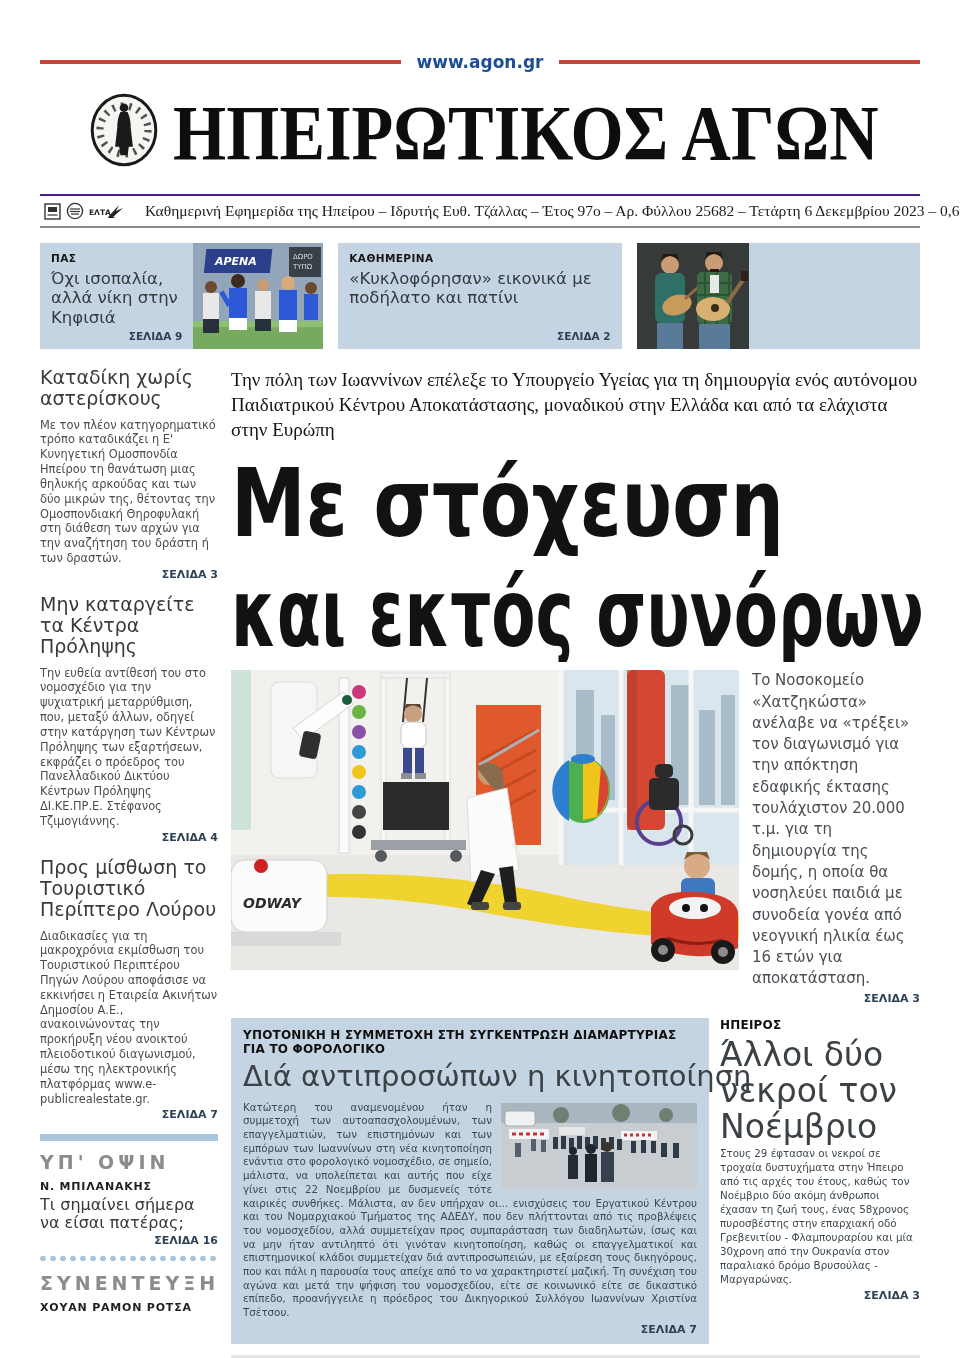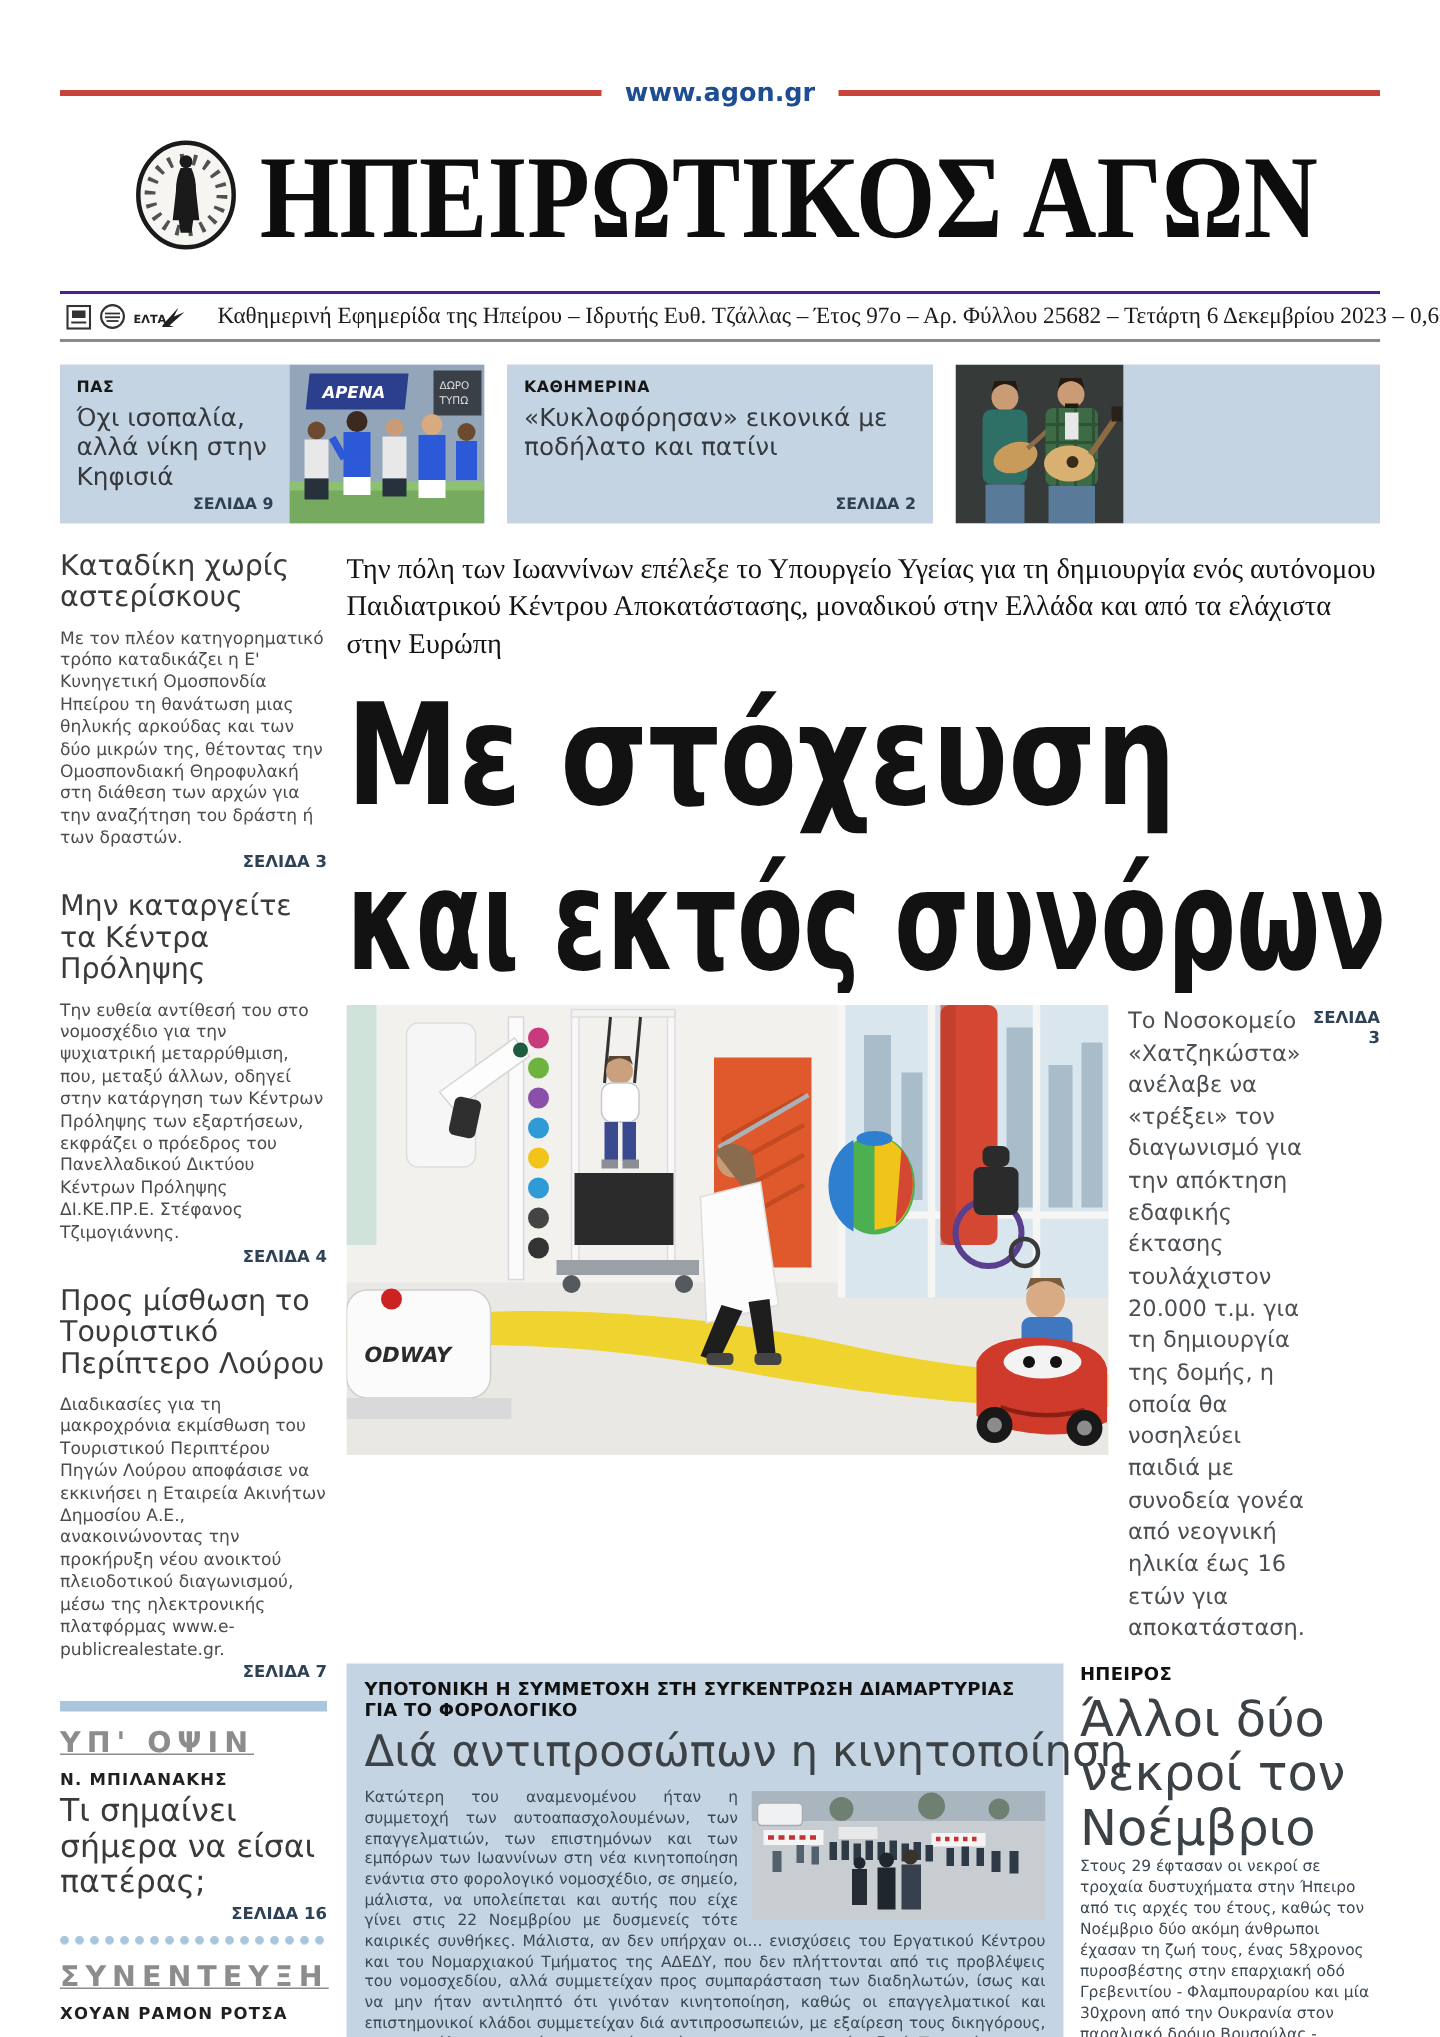--- a/index.html
+++ b/index.html
@@ -39,29 +39,29 @@
   .main { flex:1; min-width:0; }
   
   .brief { margin-bottom:13px; }
   .brief-title { font-size:19px; line-height:1.12; color:#3a3a3a; }
   .brief-body { margin-top:8px; font-size:11.4px; line-height:1.3; color:#4c4c4c; }
   .brief-page, .side-page { text-align:right; font-weight:bold; font-size:11px; color:#2e4256; margin-top:2px; }
   .bar-divider { height:7px; background:#a9c6dd; margin:4px 0 10px; }
   .dots-divider { height:7px; margin:8px 0 10px;
     background:radial-gradient(circle at 3px 3.5px, #a9c6dd 2.6px, transparent 3.2px);
     background-size:10px 7px; background-repeat:repeat-x; }
-  .section-head { font-size:19px; font-weight:bold; color:#8c8c8c; letter-spacing:4px;text-decoration:underline; }
+  .section-head { font-size:19px; font-weight:bold; color:#8c8c8c; letter-spacing:4px; }
   .section-author { font-size:11px; font-weight:bold; color:#1f1f1f; letter-spacing:.8px; margin-top:7px; }
-  .section-title { font-size:21px; line-height:1.12; color:#3a3a3a; margin-top:3px; }
+  .section-title { font-size:16px; line-height:1.12; color:#3a3a3a; margin-top:3px; }
   
   .standfirst { font-family:"Liberation Serif", serif; font-size:19px; line-height:1.32; color:#141414; }
   .headline-svg { display:block; width:695px; height:212px; margin-top:8px; }
   .photo-row { display:flex; gap:13px; margin-top:8px; }
   .main-photo { width:508px; height:300px; flex:none; }
-  .lead-right { flex:1; min-width:0; display:flex; flex-direction:row; }
+  .lead-right { flex:1; min-width:0; display:flex; flex-direction:column; }
   .lead-summary { font-size:15px; line-height:1.42; color:#4a4f54; }
   .lead-page { text-align:right; font-weight:bold; font-size:11px; color:#2e4256; margin-top:2px; }
   
   .story-row { display:flex; gap:11px; margin-top:13px; }
   .protest-box { width:478px; flex:none; background:#c5d4e2; padding:10px 12px 8px; box-sizing:border-box; }
   .kicker { font-size:12px; font-weight:bold; color:#101010; letter-spacing:.2px; }
   .protest-headline { font-size:29px; color:#3c4146; margin-top:3px; white-space:nowrap; }
   .protest-body { margin-top:8px; font-size:10.3px; line-height:1.33; color:#3d4852; text-align:justify; }
   .protest-photo { float:right; width:196px; height:86px; margin:2px 0 5px 9px; }
   .box-page { text-align:right; font-weight:bold; font-size:11px; color:#2e4256; clear:both; margin-top:3px; }

